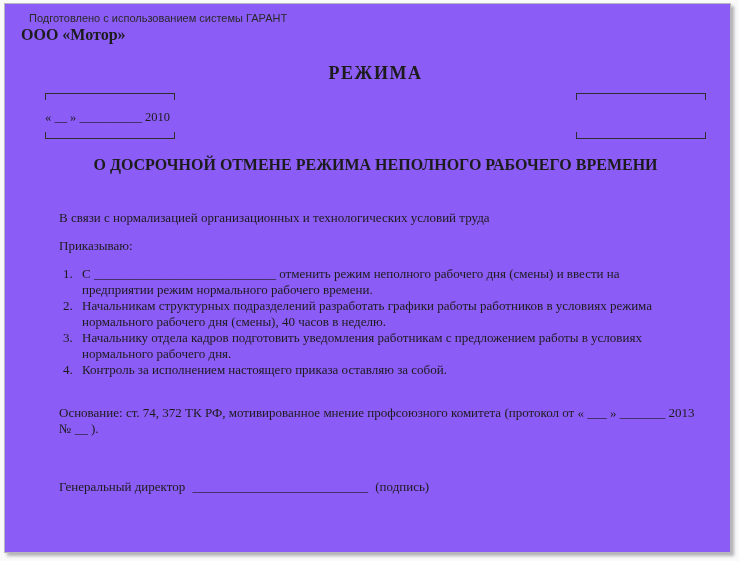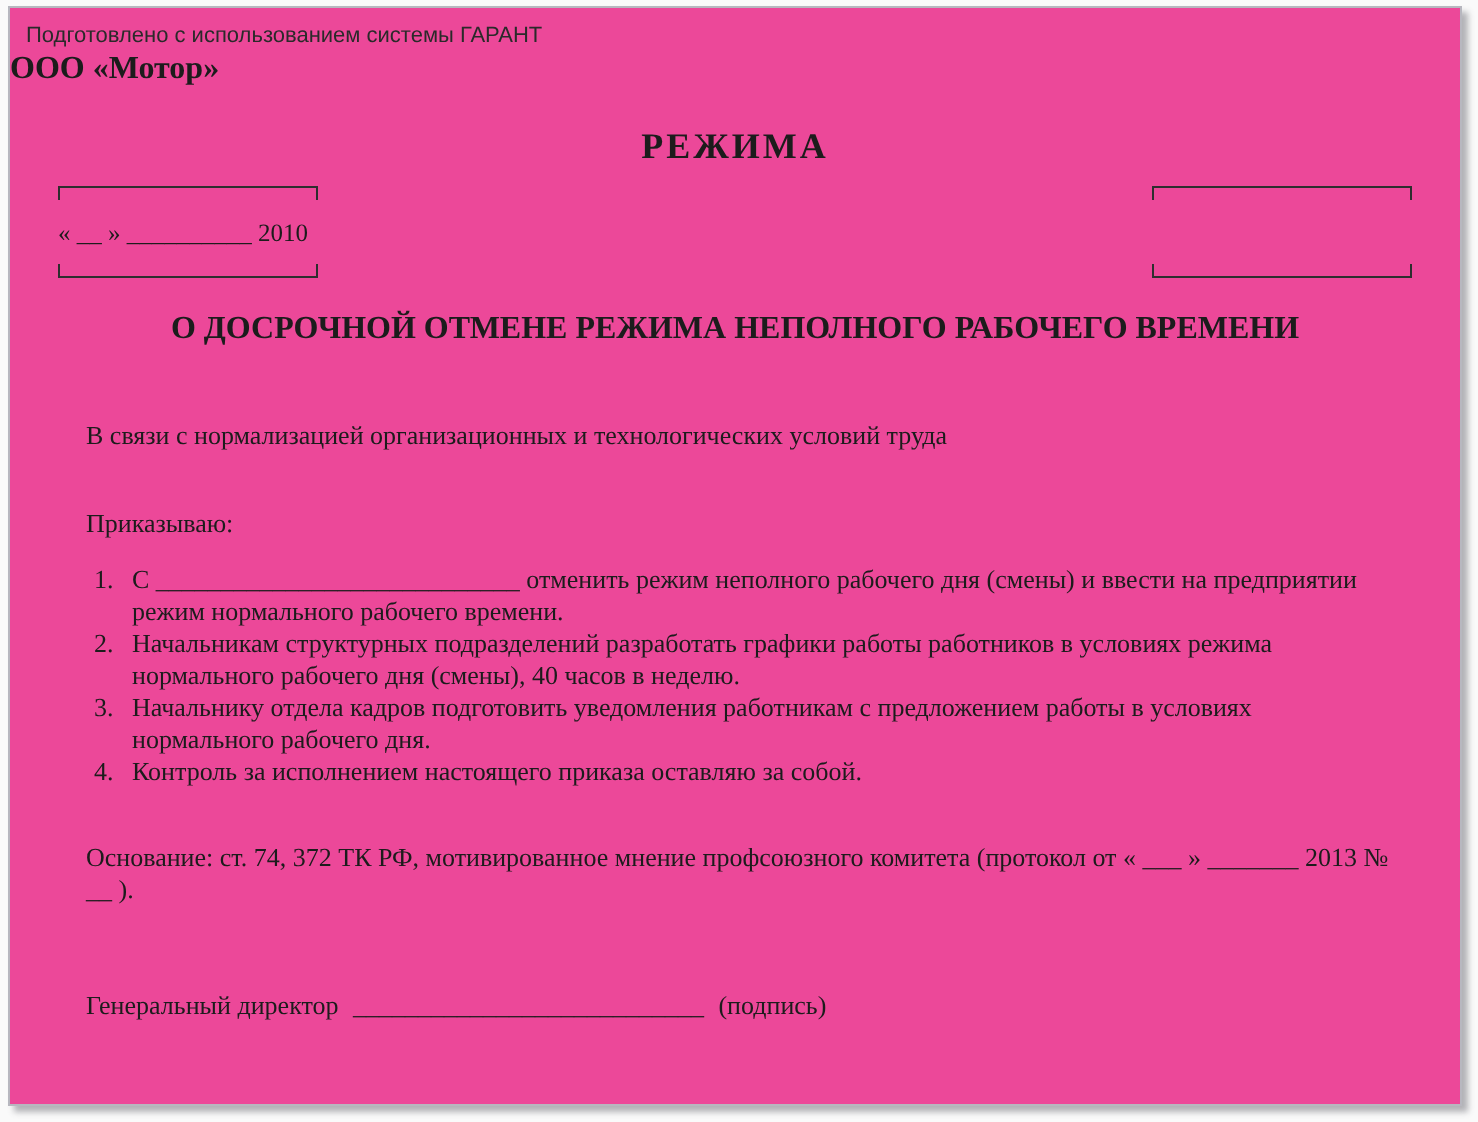--- a/index.html
+++ b/index.html
@@ -8,24 +8,24 @@
     width: 739px; height: 561px;
     background: #fafafa;
     font-family: "Liberation Serif", "DejaVu Serif", serif;
     color: #1c1c1c;
     position: relative;
   }
   .page {
     position: absolute;
     left: 4px; top: 3px;
     width: 727px; height: 550px;
-    background: #ec4899;
+    background: #8b5cf6;
     border: 1px solid #b7b7bf;
     box-shadow: 3px 3px 3px rgba(90,90,100,0.45);
-    padding: 6px 0 0 0;
+    padding: 6px 0 0 16px;
     overflow: hidden;
   }
   .watermark {
     font-family: "Liberation Sans", "DejaVu Sans", sans-serif;
     font-size: 11px;
     color: #2a2a2a;
     margin: 2px 0 0 8px;
   }
   .company {
     font-weight: bold;
@@ -76,21 +76,21 @@
     font-size: 12.5px;
     white-space: nowrap;
   }
   .subject {
     text-align: center;
     font-weight: bold;
     font-size: 16px;
     margin-top: 17px;
   }
   .intro { margin: 36px 36px 0 38px; font-size: 13px; }
-  .orders-label { margin: 28px 36px 0 38px; font-size: 13px; }
+  .orders-label { margin: 12px 36px 0 38px; font-size: 13px; }
   .orders { margin: 12px 36px 0 42px; font-size: 13px; line-height: 16px; }
   .order-item { display: flex; }
   .order-num { flex: none; width: 19px; }
   .order-text { flex: 1; }
   .basis { margin: 27px 26px 0 38px; font-size: 13px; }
   .signature { margin: 42px 36px 0 38px; font-size: 13px; white-space: nowrap; }
   .sig-line { margin: 0 4px; letter-spacing: 0; }
 </style>
 </head>
 <body>

